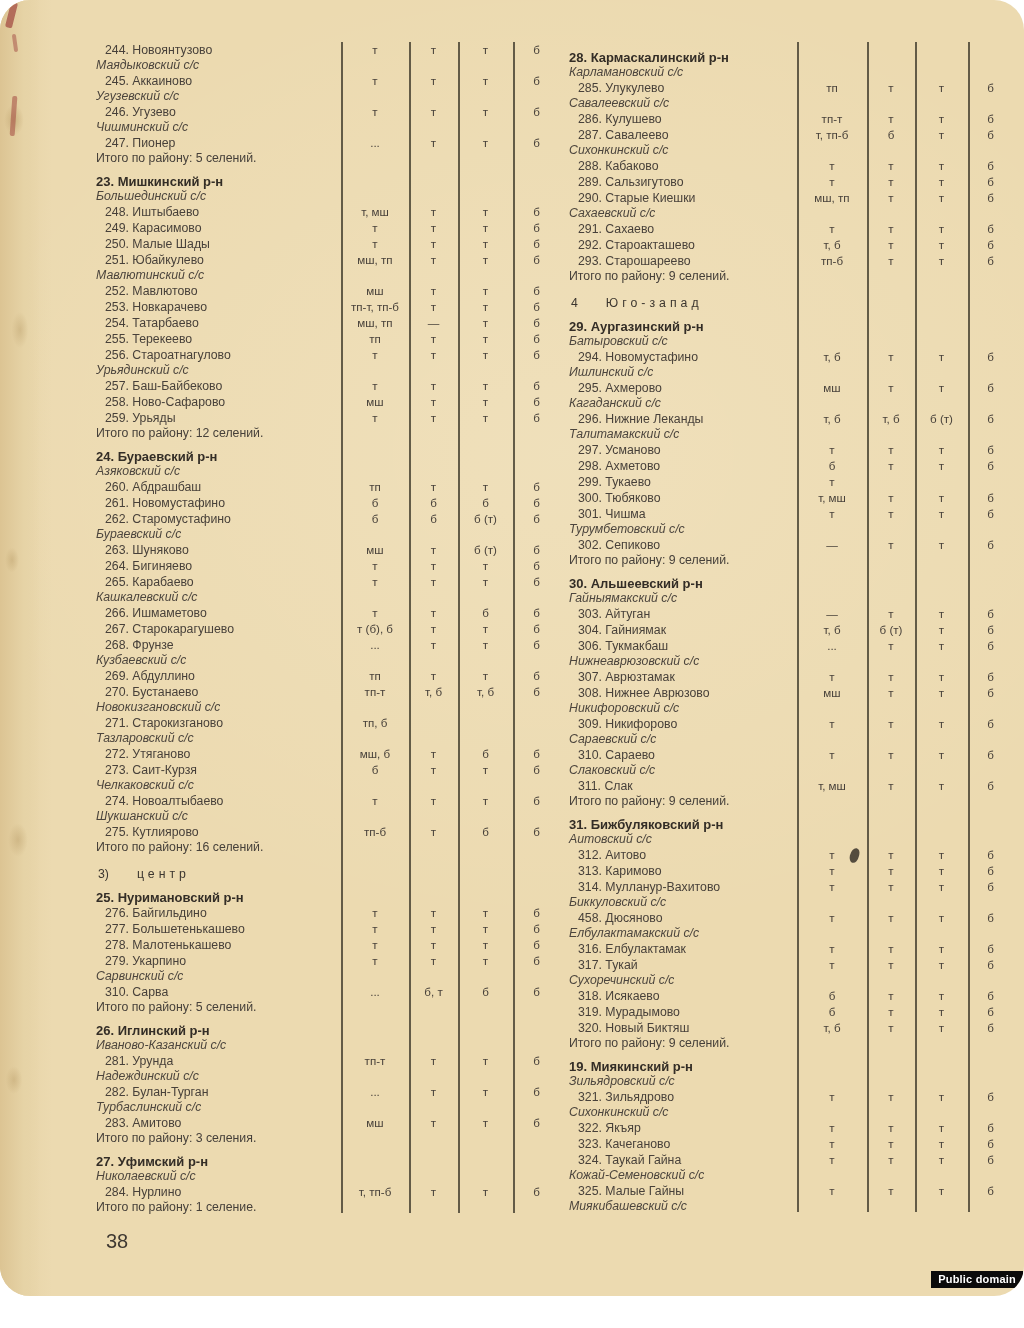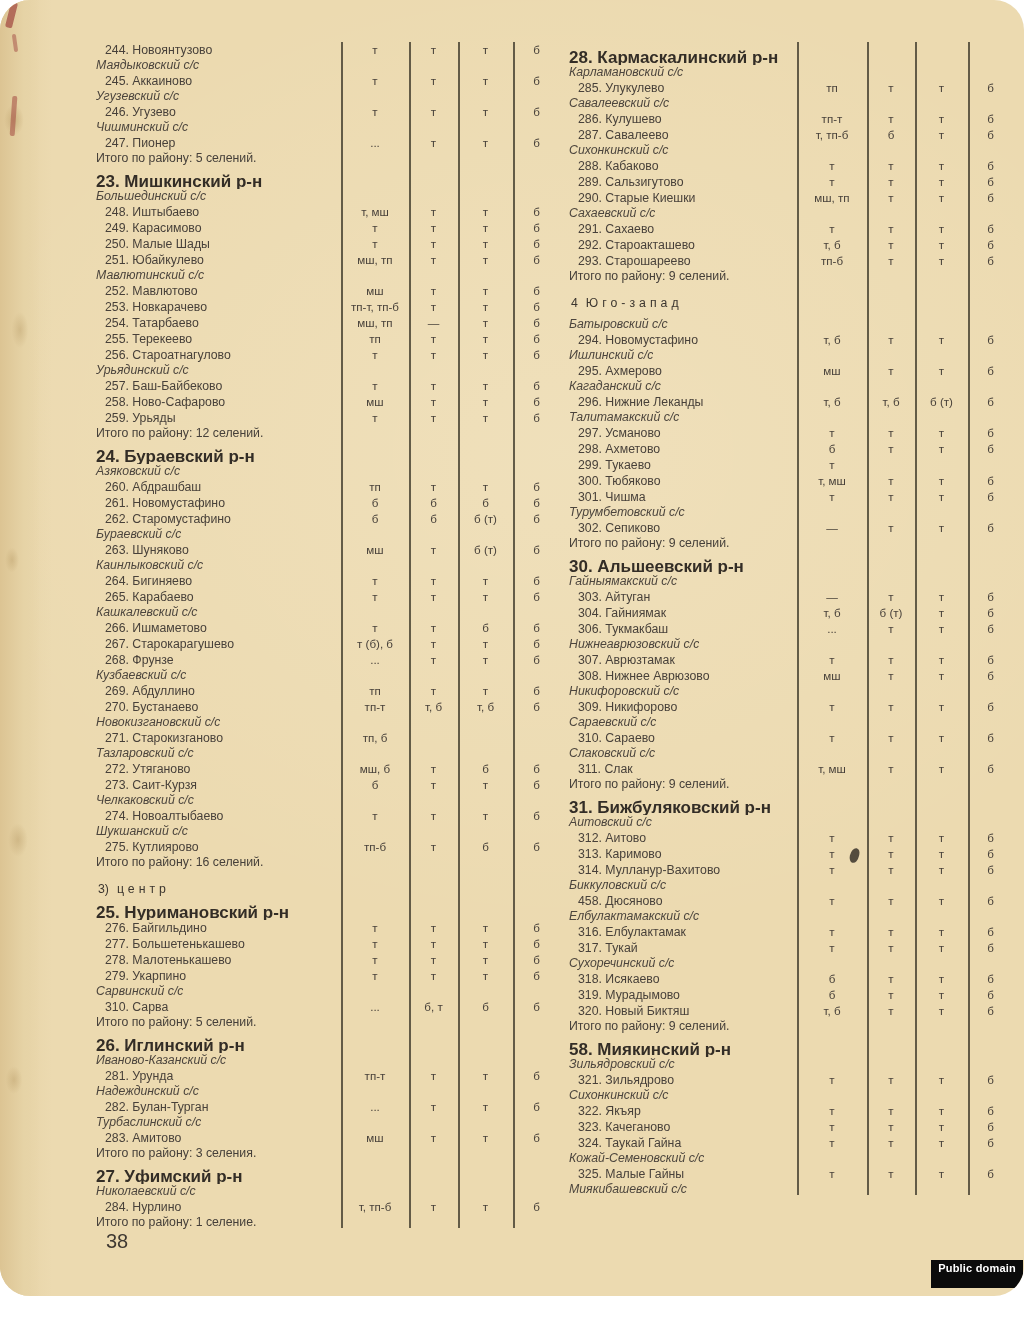--- a/index.html
+++ b/index.html
@@ -53,33 +53,33 @@
   .half-left  .cell.c1{width:68px;}
   .half-left  .cell.c2{width:49px;}
   .half-left  .cell.c3{width:55px;}
   .half-left  .cell.c4{width:47px;}
   .half-right .cell.c1{width:70px;}
   .half-right .cell.c2{width:48px;}
   .half-right .cell.c3{width:53px;}
   .half-right .cell.c4{width:45px;}
 
   .row-subdistrict{font-style:italic;color:#4c453d;}
-  .row-district{font-weight:bold;color:#332d26;margin-top:8px;font-size:17px;}
+  .row-district{font-weight:bold;color:#332d26;margin-top:8px;font-size:13px;}
   .row-total{color:#46403a;}
   .row-section{margin:12px 0 6px;color:#3c362f;}
   .sec-prefix{padding-left:6px;}
-  .sec-word{margin-left:8px;letter-spacing:4px;}
+  .sec-word{margin-left:28px;letter-spacing:4px;}
 
   .page-number{position:absolute;left:106px;top:1230px;font-size:20px;color:#3f3932;}
   .ink-blob{position:absolute;left:850px;top:848px;width:9px;height:15px;background:#3a332a;border-radius:60% 40% 55% 45%;transform:rotate(12deg);opacity:.85;}
   .badge{
     position:absolute;right:1px;bottom:8px;
     background:#0b0b0b;color:#ffffff;
     font-size:11px;font-weight:bold;
-    padding:2px 7px 14px 7px;letter-spacing:.2px;
+    padding:2px 7px 3px 7px;letter-spacing:.2px;
   }
 </style>
 </head>
 <body>
 
 <div class="page">
   <div class="edge-band"></div>
   <div class="red-mark m1"></div>
   <div class="red-mark m2"></div>
   <div class="red-mark m3"></div>
@@ -258,23 +258,20 @@
       <div class="row row-subdistrict">
         <div class="name full">Бураевский с/с</div>
       </div>
       <div class="row row-entry">
         <div class="name">263. Шуняково</div>
         <div class="cell c1">мш</div>
         <div class="cell c2">т</div>
         <div class="cell c3">б (т)</div>
         <div class="cell c4">б</div>
       </div>
-      <div class="row row-subdistrict">
-        <div class="name full">Каинлыковский с/с</div>
-      </div>
       <div class="row row-entry">
         <div class="name">264. Бигиняево</div>
         <div class="cell c1">т</div>
         <div class="cell c2">т</div>
         <div class="cell c3">т</div>
         <div class="cell c4">б</div>
       </div>
       <div class="row row-entry">
         <div class="name">265. Карабаево</div>
         <div class="cell c1">т</div>
@@ -558,20 +555,23 @@
         <div class="cell c3">т</div>
         <div class="cell c4">б</div>
       </div>
       <div class="row row-total">
         <div class="name full">Итого по району: 9 селений.</div>
       </div>
       <div class="row row-section">
         <span class="sec-prefix">4</span>
         <span class="sec-word">Юго-запад</span>
       </div>
+      <div class="row row-district">
+        <div class="name full">29. Аургазинский р-н</div>
+      </div>
       <div class="row row-subdistrict">
         <div class="name full">Батыровский с/с</div>
       </div>
       <div class="row row-entry">
         <div class="name">294. Новомустафино</div>
         <div class="cell c1">т, б</div>
         <div class="cell c2">т</div>
         <div class="cell c3">т</div>
         <div class="cell c4">б</div>
       </div>
@@ -798,21 +798,21 @@
         <div class="name">320. Новый Биктяш</div>
         <div class="cell c1">т, б</div>
         <div class="cell c2">т</div>
         <div class="cell c3">т</div>
         <div class="cell c4">б</div>
       </div>
       <div class="row row-total">
         <div class="name full">Итого по району: 9 селений.</div>
       </div>
       <div class="row row-district">
-        <div class="name full">58. Миякинский р-н</div>
+        <div class="name full">19. Миякинский р-н</div>
       </div>
       <div class="row row-subdistrict">
         <div class="name full">Зильядровский с/с</div>
       </div>
       <div class="row row-entry">
         <div class="name">321. Зильядрово</div>
         <div class="cell c1">т</div>
         <div class="cell c2">т</div>
         <div class="cell c3">т</div>
         <div class="cell c4">б</div>

